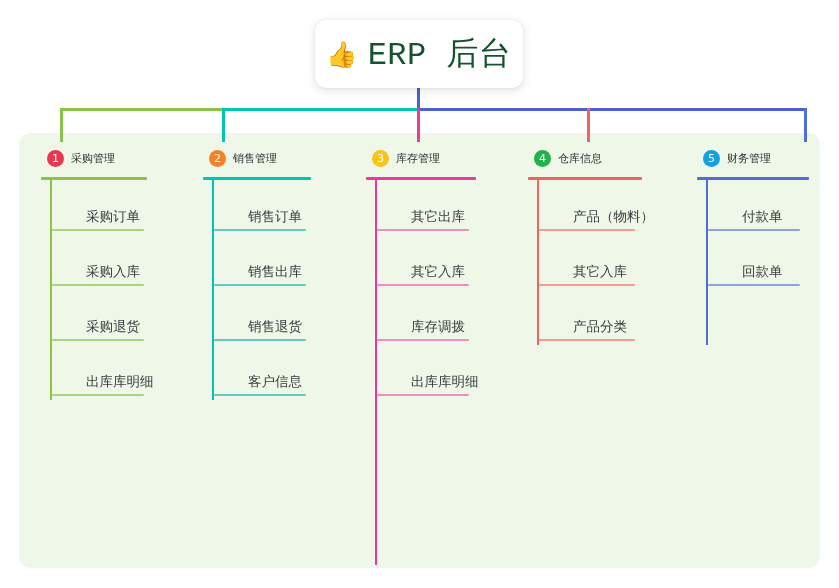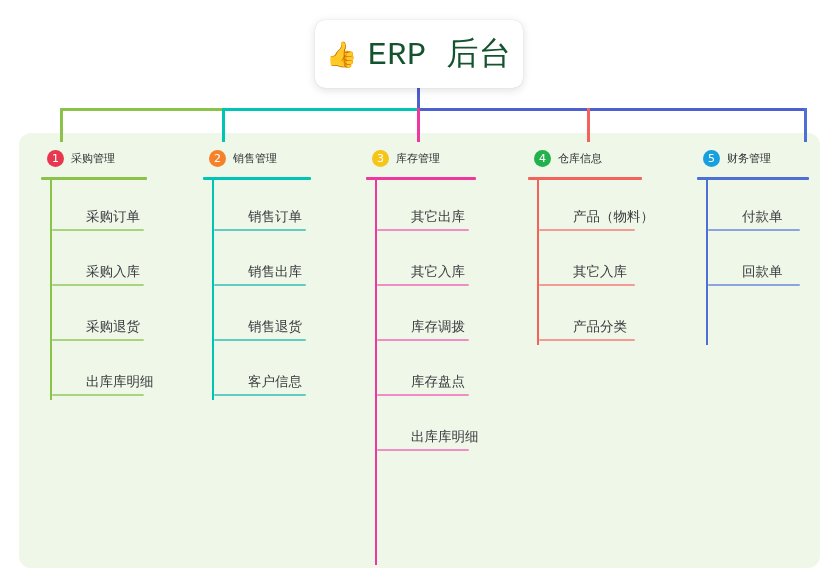--- a/index.html
+++ b/index.html
@@ -227,24 +227,20 @@
           </div>
           <div class="leaf">
             <span class="leaf-text">其它入库</span>
             <div class="leaf-rule" style="width: 92px; background: rgb(240, 142, 196);"></div>
           </div>
           <div class="leaf">
             <span class="leaf-text">库存调拨</span>
             <div class="leaf-rule" style="width: 92px; background: rgb(240, 142, 196);"></div>
           </div>
           <div class="leaf">
-            <span class="leaf-text">库存盘点</span>
-            <div class="leaf-rule" style="width: 92px; background: rgb(240, 142, 196);"></div>
-          </div>
-          <div class="leaf">
             <span class="leaf-text">出库库明细</span>
             <div class="leaf-rule" style="width: 92px; background: rgb(240, 142, 196);"></div>
           </div>
         </div>
       </div>
       <div class="col" style="left: 528px;">
         <div class="col-head">
           <span class="badge" style="background: rgb(34, 177, 76);">4</span>
           <span class="col-title">仓库信息</span>
         </div>

